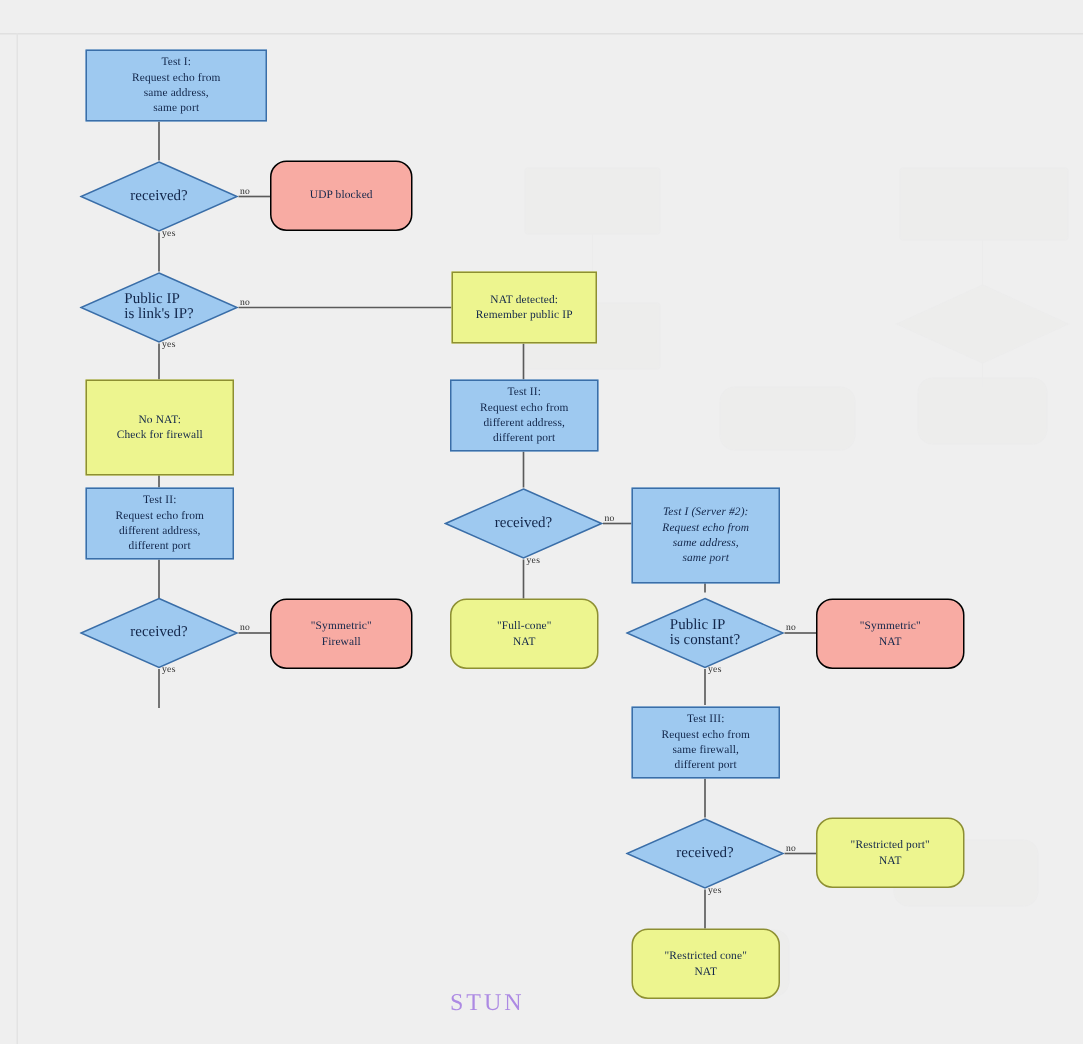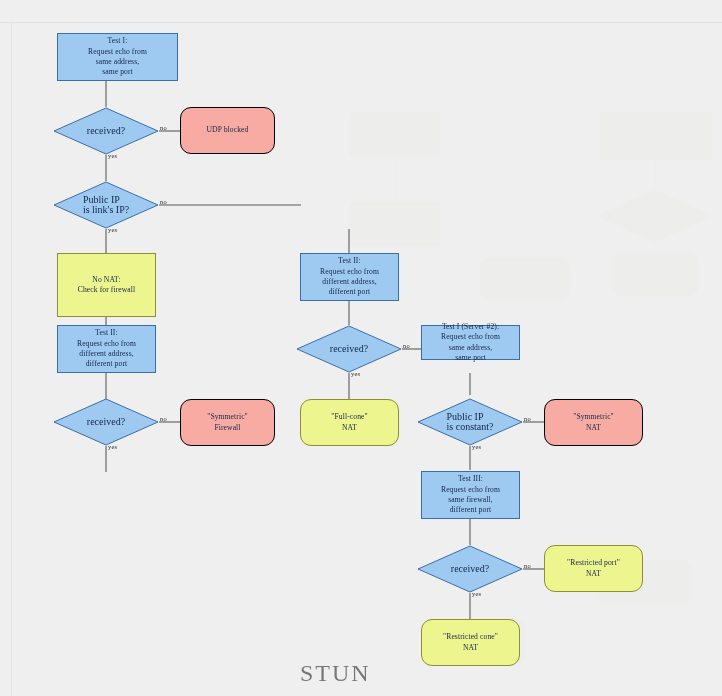--- a/index.html
+++ b/index.html
@@ -48,22 +48,22 @@
     position:absolute;
     font-size:6.4px;
     color:#2b2b2b;
     letter-spacing:.2px;
   }
 
   
   .ghost{position:absolute;left:0;top:0;width:722px;height:696px;opacity:.055;pointer-events:none;}
   .wm{
     position:absolute;
-    color:#000000;
-    font-size:24px;
+    color:#6d28d9;
+    font-size:16px;
     letter-spacing:2px;
     opacity:.5;
     white-space:pre;
     pointer-events:none;
   }
 </style>
 </head>
 <body>
 
 <div id="canvas">
@@ -156,39 +156,41 @@
       </svg>
     <div class="dlabel">received?</div>
   </div>
   <div class="edge-label" style="left:160px;top:415px;">no</div>
   <div class="edge-label" style="left:108px;top:443px;">yes</div>
 
   <div class="node term" style="left:180px;top:399px;width:95px;height:47px;">"Symmetric"
 Firewall</div>
 
 
+  <div class="node data" style="left:301px;top:181px;width:97px;height:48px;">NAT detected:
+Remember public IP</div>
 
   <div class="node proc" style="left:300px;top:253px;width:99px;height:48px;">Test II:
 Request echo from
 different address,
 different port</div>
 
   <div class="diamond-wrap" style="left:296px;top:325px;width:106px;height:48px;">
     <svg width="106" height="48" viewBox="0 0 106 48">
         <polygon points="53,1 105,24 53,47 1,24" fill="#9ec9f0" stroke="#3a6ea8" stroke-width="1"></polygon>
       </svg>
     <div class="dlabel">received?</div>
   </div>
   <div class="edge-label" style="left:403px;top:342px;">no</div>
   <div class="edge-label" style="left:351px;top:370px;">yes</div>
 
   <div class="node term-y" style="left:300px;top:399px;width:99px;height:47px;">"Full-cone"
 NAT</div>
 
-  <div class="node proc" style="left:421px;top:325px;width:99px;height:35px;">Test I (Server #2):
+  <div class="node proc" style="left:421px;top:325px;width:99px;height:64px;font-style:italic;">Test I (Server #2):
 Request echo from
 same address,
 same port</div>
 
   <div class="diamond-wrap" style="left:417px;top:398px;width:106px;height:48px;">
     <svg width="106" height="48" viewBox="0 0 106 48">
         <polygon points="53,1 105,24 53,47 1,24" fill="#9ec9f0" stroke="#3a6ea8" stroke-width="1"></polygon>
       </svg>
     <div class="dlabel">Public IP
 is constant?</div>

